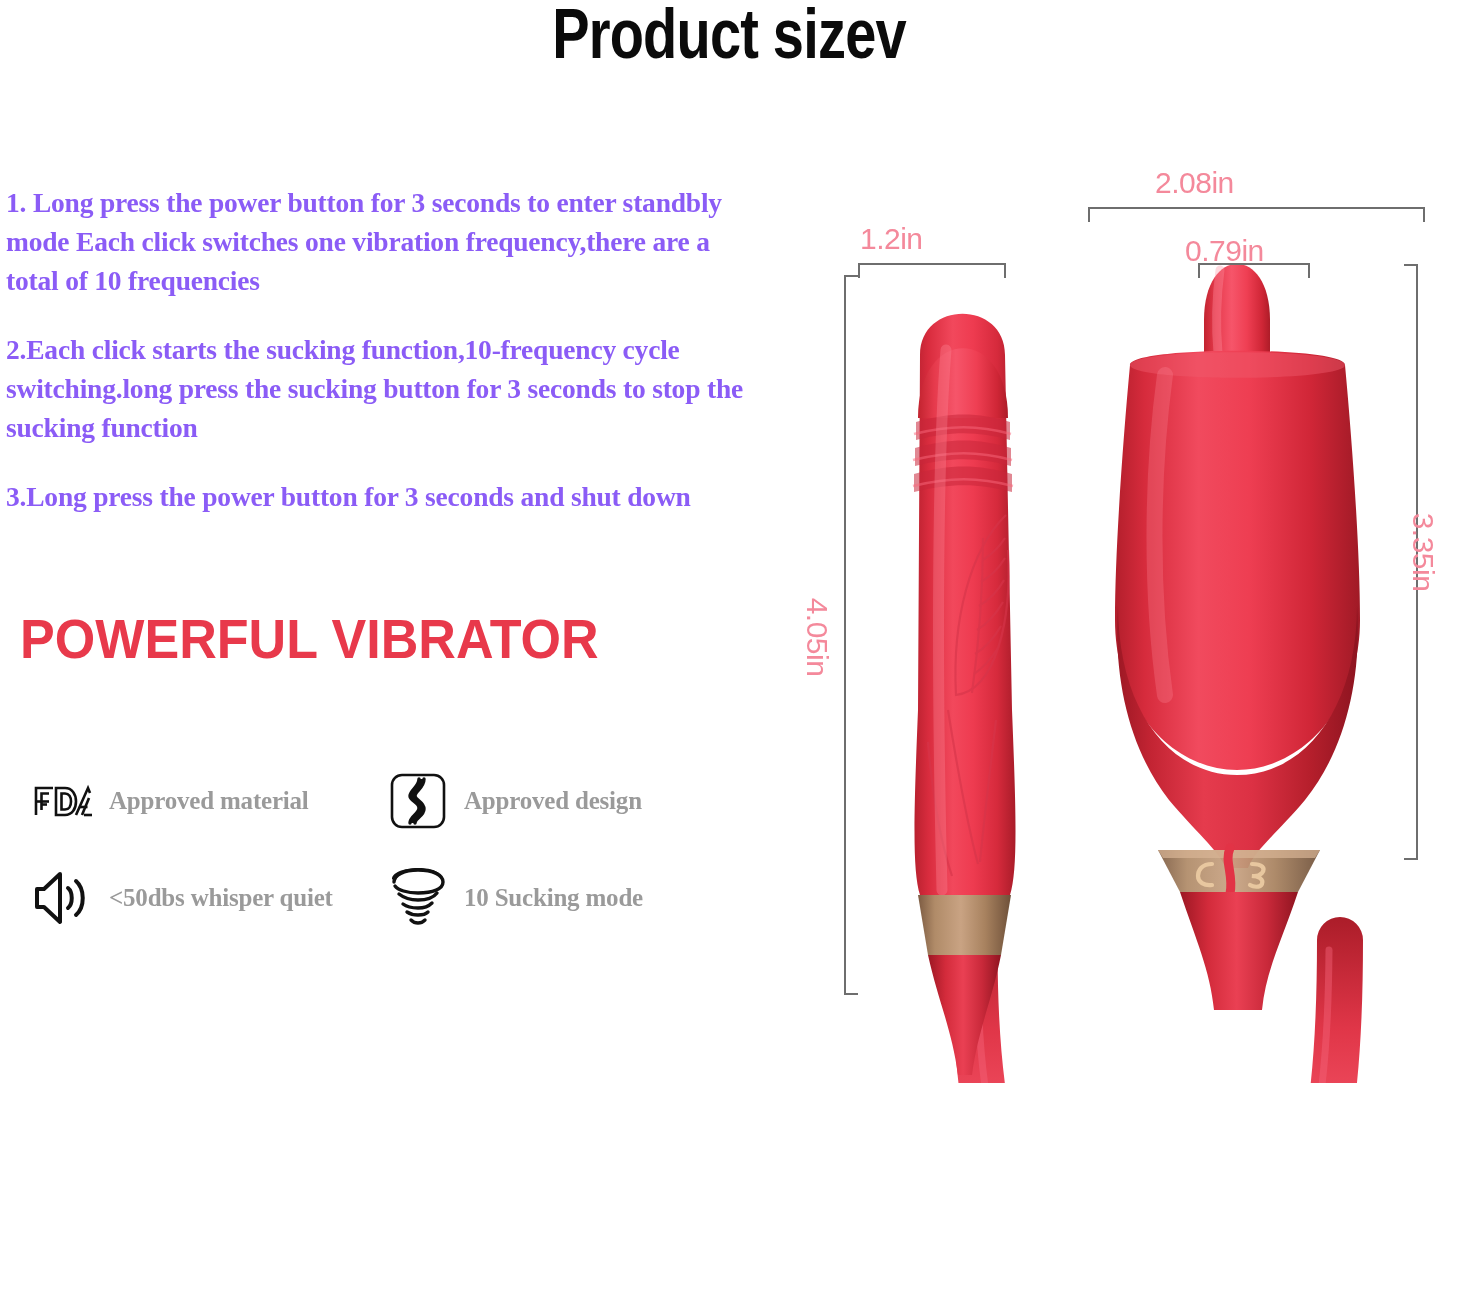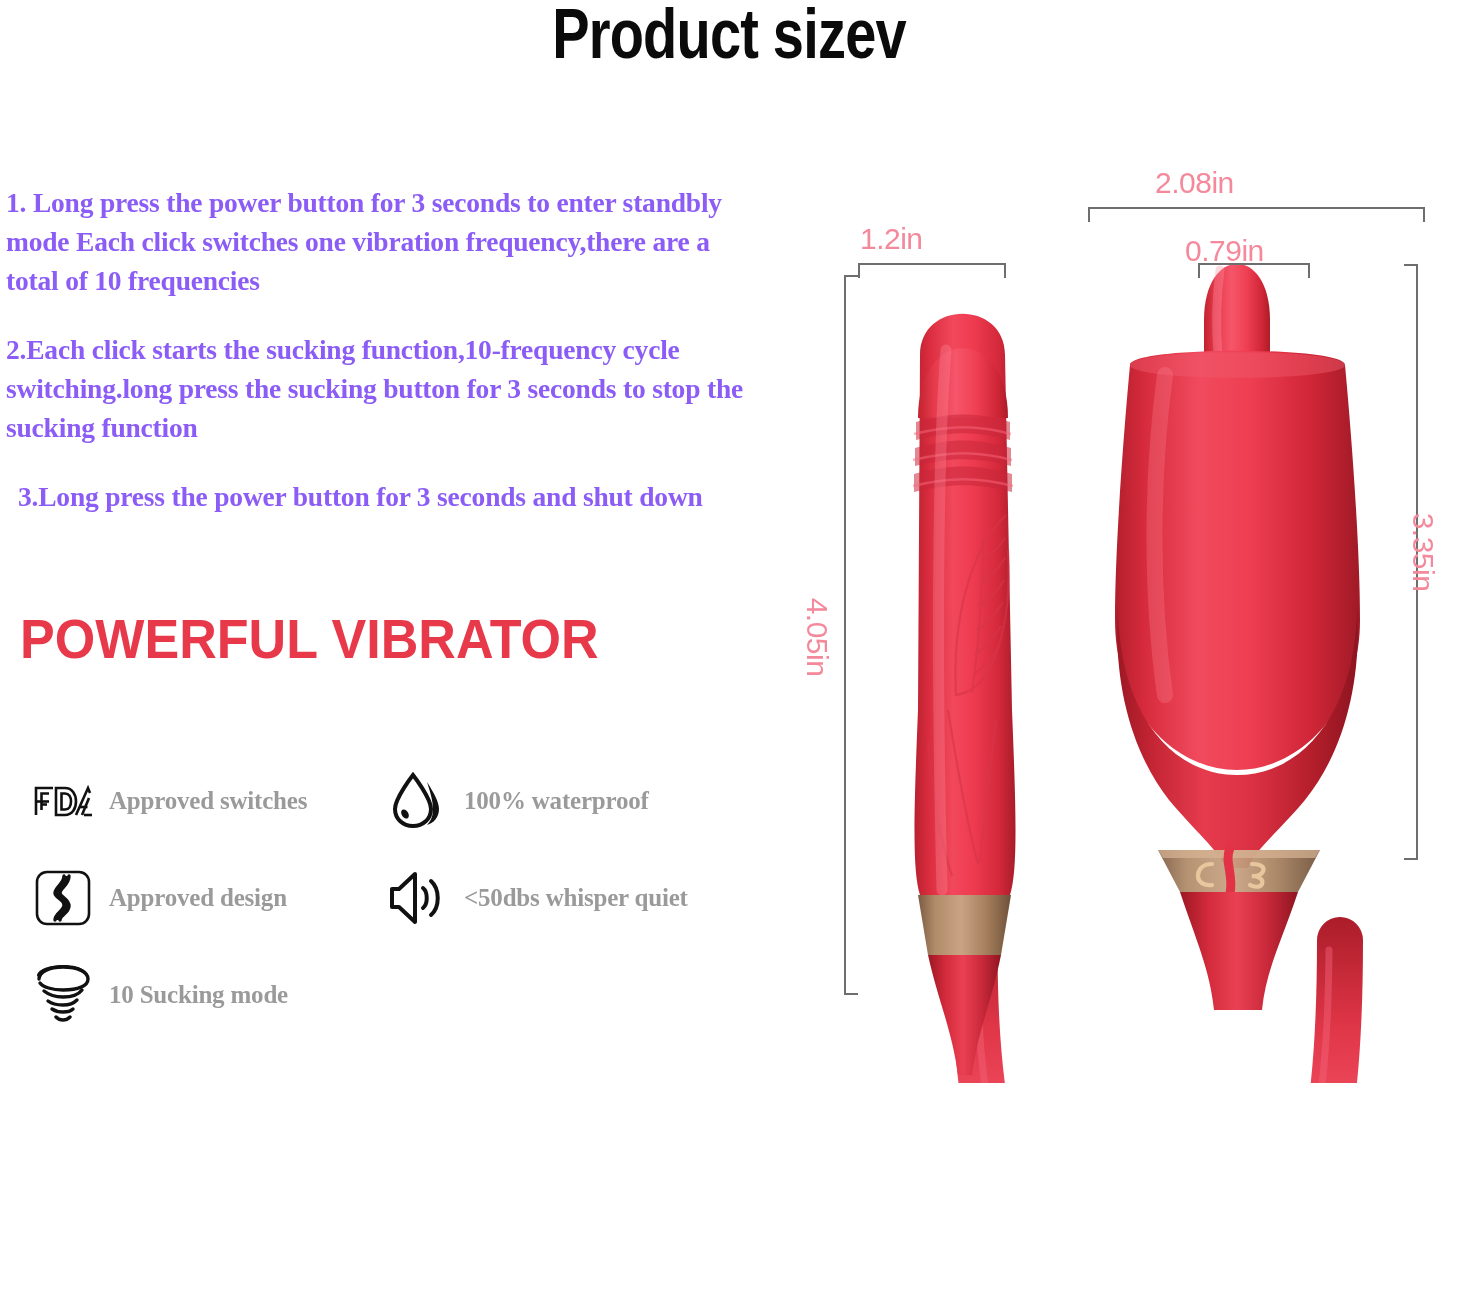--- a/index.html
+++ b/index.html
@@ -38,21 +38,21 @@
     position: absolute;
     font-family: "Liberation Serif", "DejaVu Serif", serif;
     font-weight: bold;
     font-size: 27.5px;
     line-height: 39px;
     color: #8b5cf6;
     letter-spacing: -0.2px;
   }
   #instr-1 { left: 6px;  top: 183px;  width: 745px; }
   #instr-2 { left: 6px;  top: 330px;  width: 745px; }
-  #instr-3 { left: 6px;  top: 477px;  width: 830px; margin-left: 12px; }
+  #instr-3 { left: 6px;  top: 477px;  width: 830px; }
 
   
   #headline {
     position: absolute;
     left: 20px;
     top: 606px;
     font-family: "Liberation Sans", sans-serif;
     font-weight: bold;
     font-size: 56px;
     color: #e8394b;
@@ -171,35 +171,25 @@
             <path d="M9.5 20.5 L15 20.5"></path>
             <path d="M24 4 L33 4 C40 4 44 10 44 17.5 C44 25 40 31 33 31 L24 31 Z"></path>
             <path d="M29.5 9.5 L33 9.5 C37 9.5 39 13 39 17.5 C39 22 37 25.5 33 25.5 L29.5 25.5 Z"></path>
             <path d="M44 31 L56 4 L58 9"></path>
             <path d="M50 31 L57 14"></path>
             <path d="M47 23 L55.5 23"></path>
             <path d="M52 31 L60 31"></path>
           </g>
         </svg>
       </span>
-      <span class="feature-label">Approved switches</span>
+      <span class="feature-label">Approved material</span>
     </div>
 
 
 
-    <div class="feature">
-      <span class="feature-icon">
-        <svg width="62" height="62" viewBox="0 0 62 62">
-          <path d="M26 5 C26 5 8 28 8 39 C8 49 16 56 26 56 C36 56 44 49 44 39 C44 28 26 5 26 5 Z" fill="none" stroke="#111" stroke-width="4"></path>
-          <path d="M40 12 C47 23 52 32 52 39 C52 47 47 53 40 55 C45 50 46 44 46 39 C46 31 43 21 40 12 Z" fill="#111"></path>
-          <ellipse cx="18" cy="44" rx="3.3" ry="5" fill="#111" transform="rotate(-32 18 44)"></ellipse>
-        </svg>
-      </span>
-      <span class="feature-label">100% waterproof</span>
-    </div>
 
     <div class="feature">
       <span class="feature-icon">
         <svg width="60" height="60" viewBox="0 0 60 60">
           <rect x="4" y="4" width="52" height="52" rx="10" fill="none" stroke="#111" stroke-width="2.6"></rect>
           <path d="M31 8 C31 16 22 19 22 25 C22 30 31 31 31 37 C31 43 22 45 22 52" fill="none" stroke="#111" stroke-width="3.4" stroke-linecap="round"></path>
           <path d="M36 8 C36 17 27 20 27 25 C27 29 36 31 36 38 C36 45 27 47 27 52" fill="none" stroke="#111" stroke-width="3.4" stroke-linecap="round"></path>
           <path d="M31 8 C31 16 22 19 22 25 C22 30 31 31 31 37 C31 43 22 45 22 52 L27 52 C27 46 36 44 36 38 C36 31 27 29 27 25 C27 20 36 17 36 8 Z" fill="#111"></path>
         </svg>
       </span>

